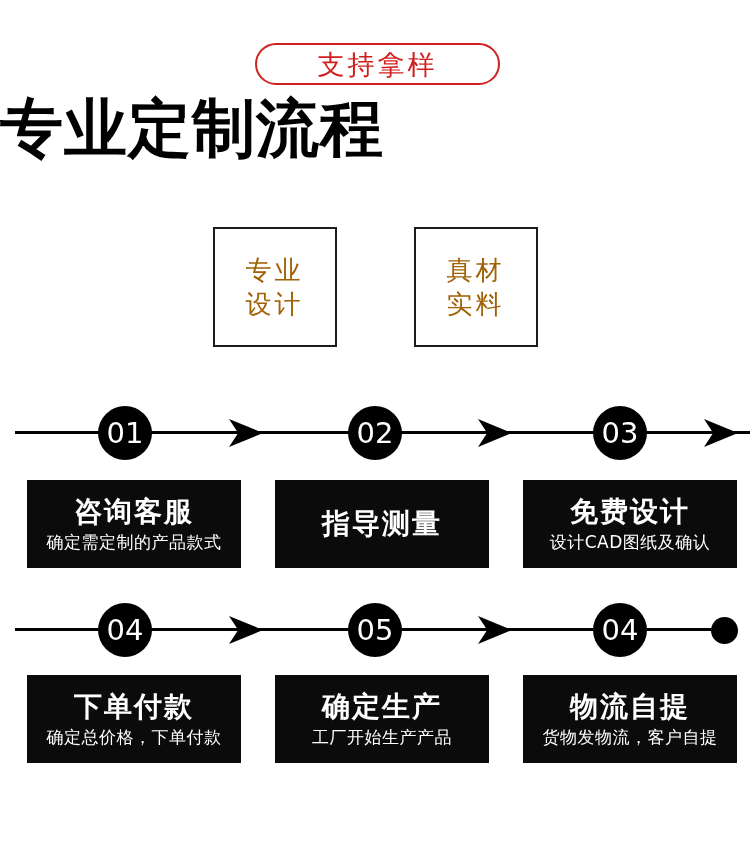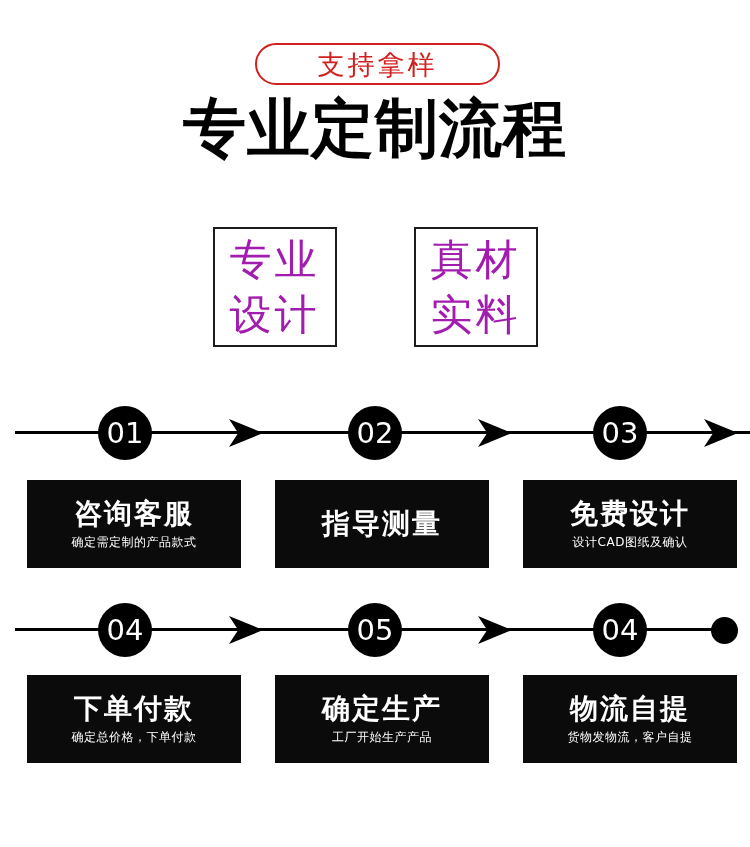--- a/index.html
+++ b/index.html
@@ -11,28 +11,28 @@
   body{width:750px;font-family:"DejaVu Sans","Liberation Sans",sans-serif;}
   .page{position:relative;width:750px;height:847px;background:#fff;overflow:hidden;border-radius:26px;}
 
   
   .badge{position:absolute;left:255px;top:43px;width:245px;height:42px;
          border:2px solid var(--red);border-radius:23px;box-sizing:border-box;
          display:flex;align-items:center;justify-content:center;background:#fff;}
   .badge-label{color:var(--red);font-size:27px;letter-spacing:3px;line-height:1;}
 
   
-  .title{position:absolute;top:90px;left:0;width:750px;margin:0;text-align:center;
+  .title{position:absolute;top:90px;left:0;width:750px;margin:0;
          font-size:63px;font-weight:900;color:var(--ink);letter-spacing:1px;line-height:1.25;}
 
   
   .features{position:absolute;top:227px;left:0;width:750px;display:flex;justify-content:center;gap:77px;}
   .feature-box{width:120px;height:116px;border:2px solid #1c1c1c;box-sizing:content-box;
                display:flex;flex-direction:column;align-items:center;justify-content:center;
-               font-size:42px;color:#a21caf;letter-spacing:3px;line-height:1.32;background:#fff;}
+               font-size:26px;color:#a16207;letter-spacing:3px;line-height:1.32;background:#fff;}
 
   
   .track{position:absolute;left:0;width:750px;height:56px;}
   .track-row1{top:405px;padding-left:39px;}
   .track-row2{top:602px;}
   .track-line{position:absolute;top:26px;height:3px;background:var(--ink);}
   .track-row1 .track-line{left:15px;right:14px;}
   .track-row2 .track-line{left:15px;right:26px;}
   .step-circle{position:absolute;top:1px;width:54px;height:54px;border-radius:50%;
                background:var(--ink);color:#fff;display:flex;align-items:center;justify-content:center;
@@ -44,21 +44,21 @@
   .a1{left:229px;} .a2{left:478px;} .a3{left:704px;}
 
   
   .labels{position:absolute;left:0;width:750px;height:88px;display:flex;
           justify-content:space-between;padding:0 13px 0 27px;box-sizing:border-box;}
   .labels-row1{top:480px;}
   .labels-row2{top:675px;}
   .step-card{width:214px;height:88px;background:var(--card);color:#fff;
              display:flex;flex-direction:column;align-items:center;justify-content:center;}
   .step-title{font-size:28px;font-weight:bold;letter-spacing:2px;line-height:1;}
-  .step-desc{font-size:12px;margin-top:8px;letter-spacing:0.5px;line-height:1;white-space:nowrap;}
+  .step-desc{font-size:17px;margin-top:8px;letter-spacing:0.5px;line-height:1;white-space:nowrap;}
 </style>
 </head>
 <body>
 
 <div class="page">
 
   <div class="badge">
     <span class="badge-label">支持拿样</span>
   </div>
 

